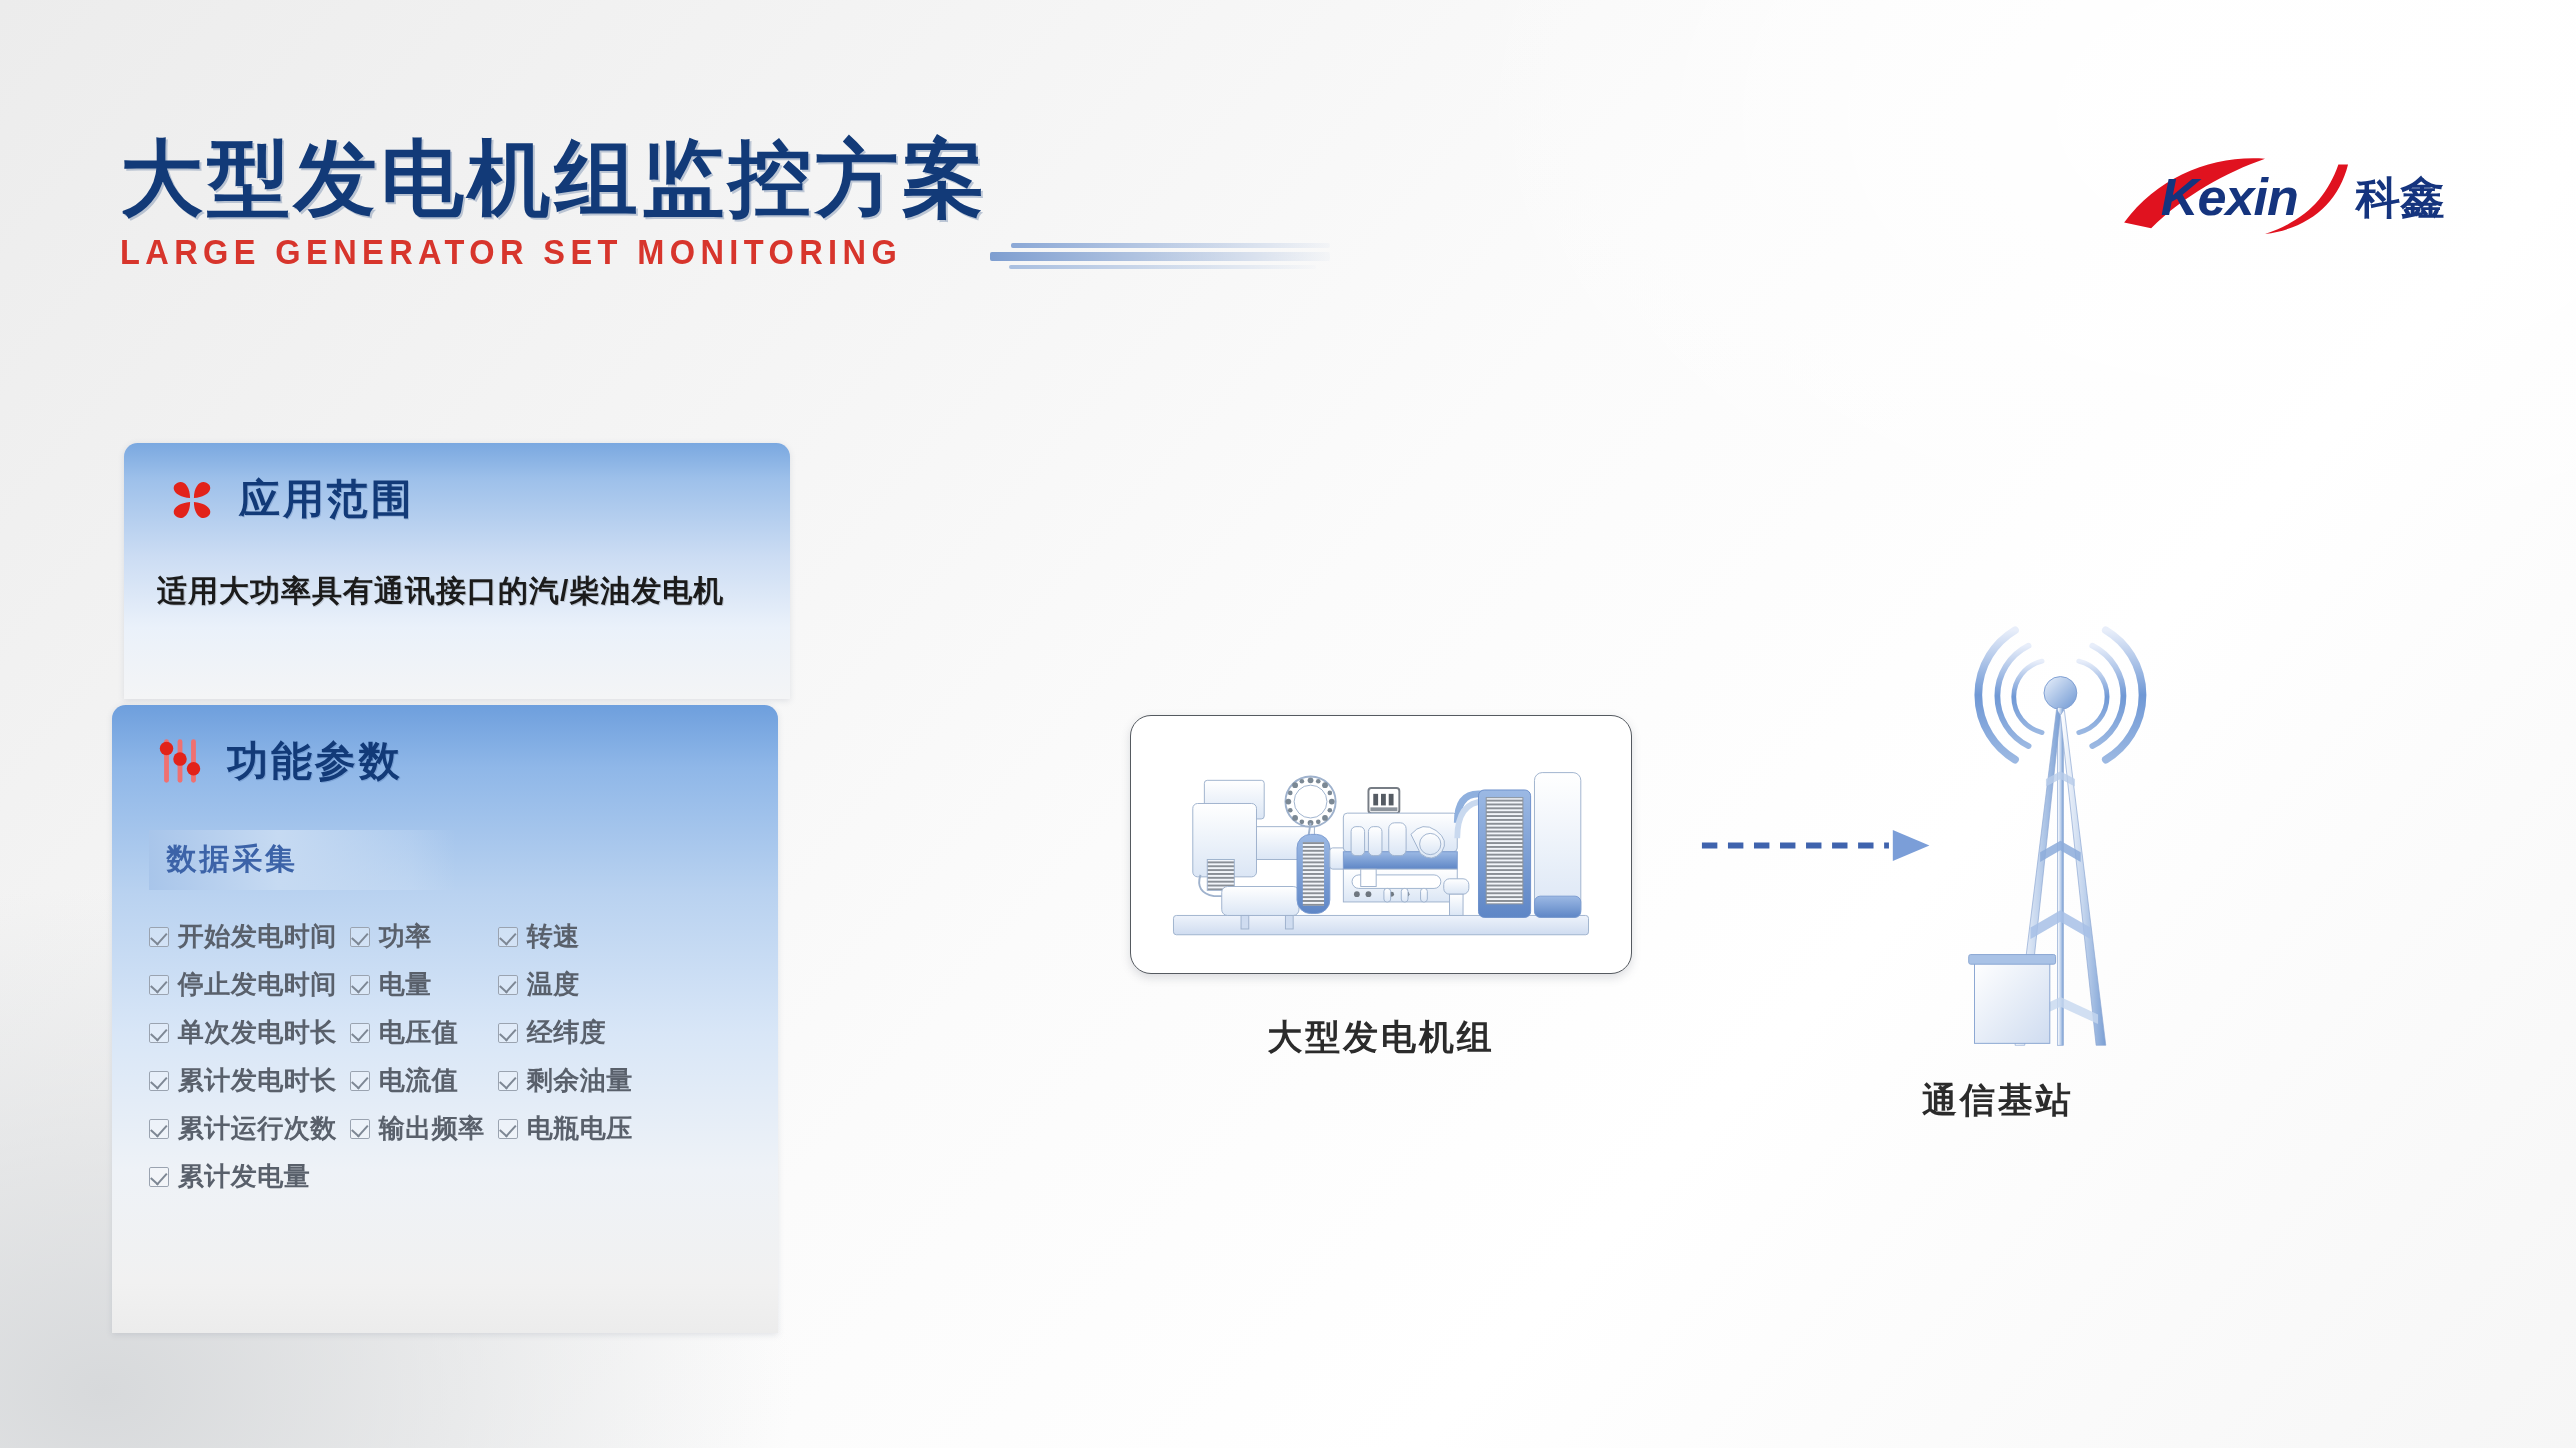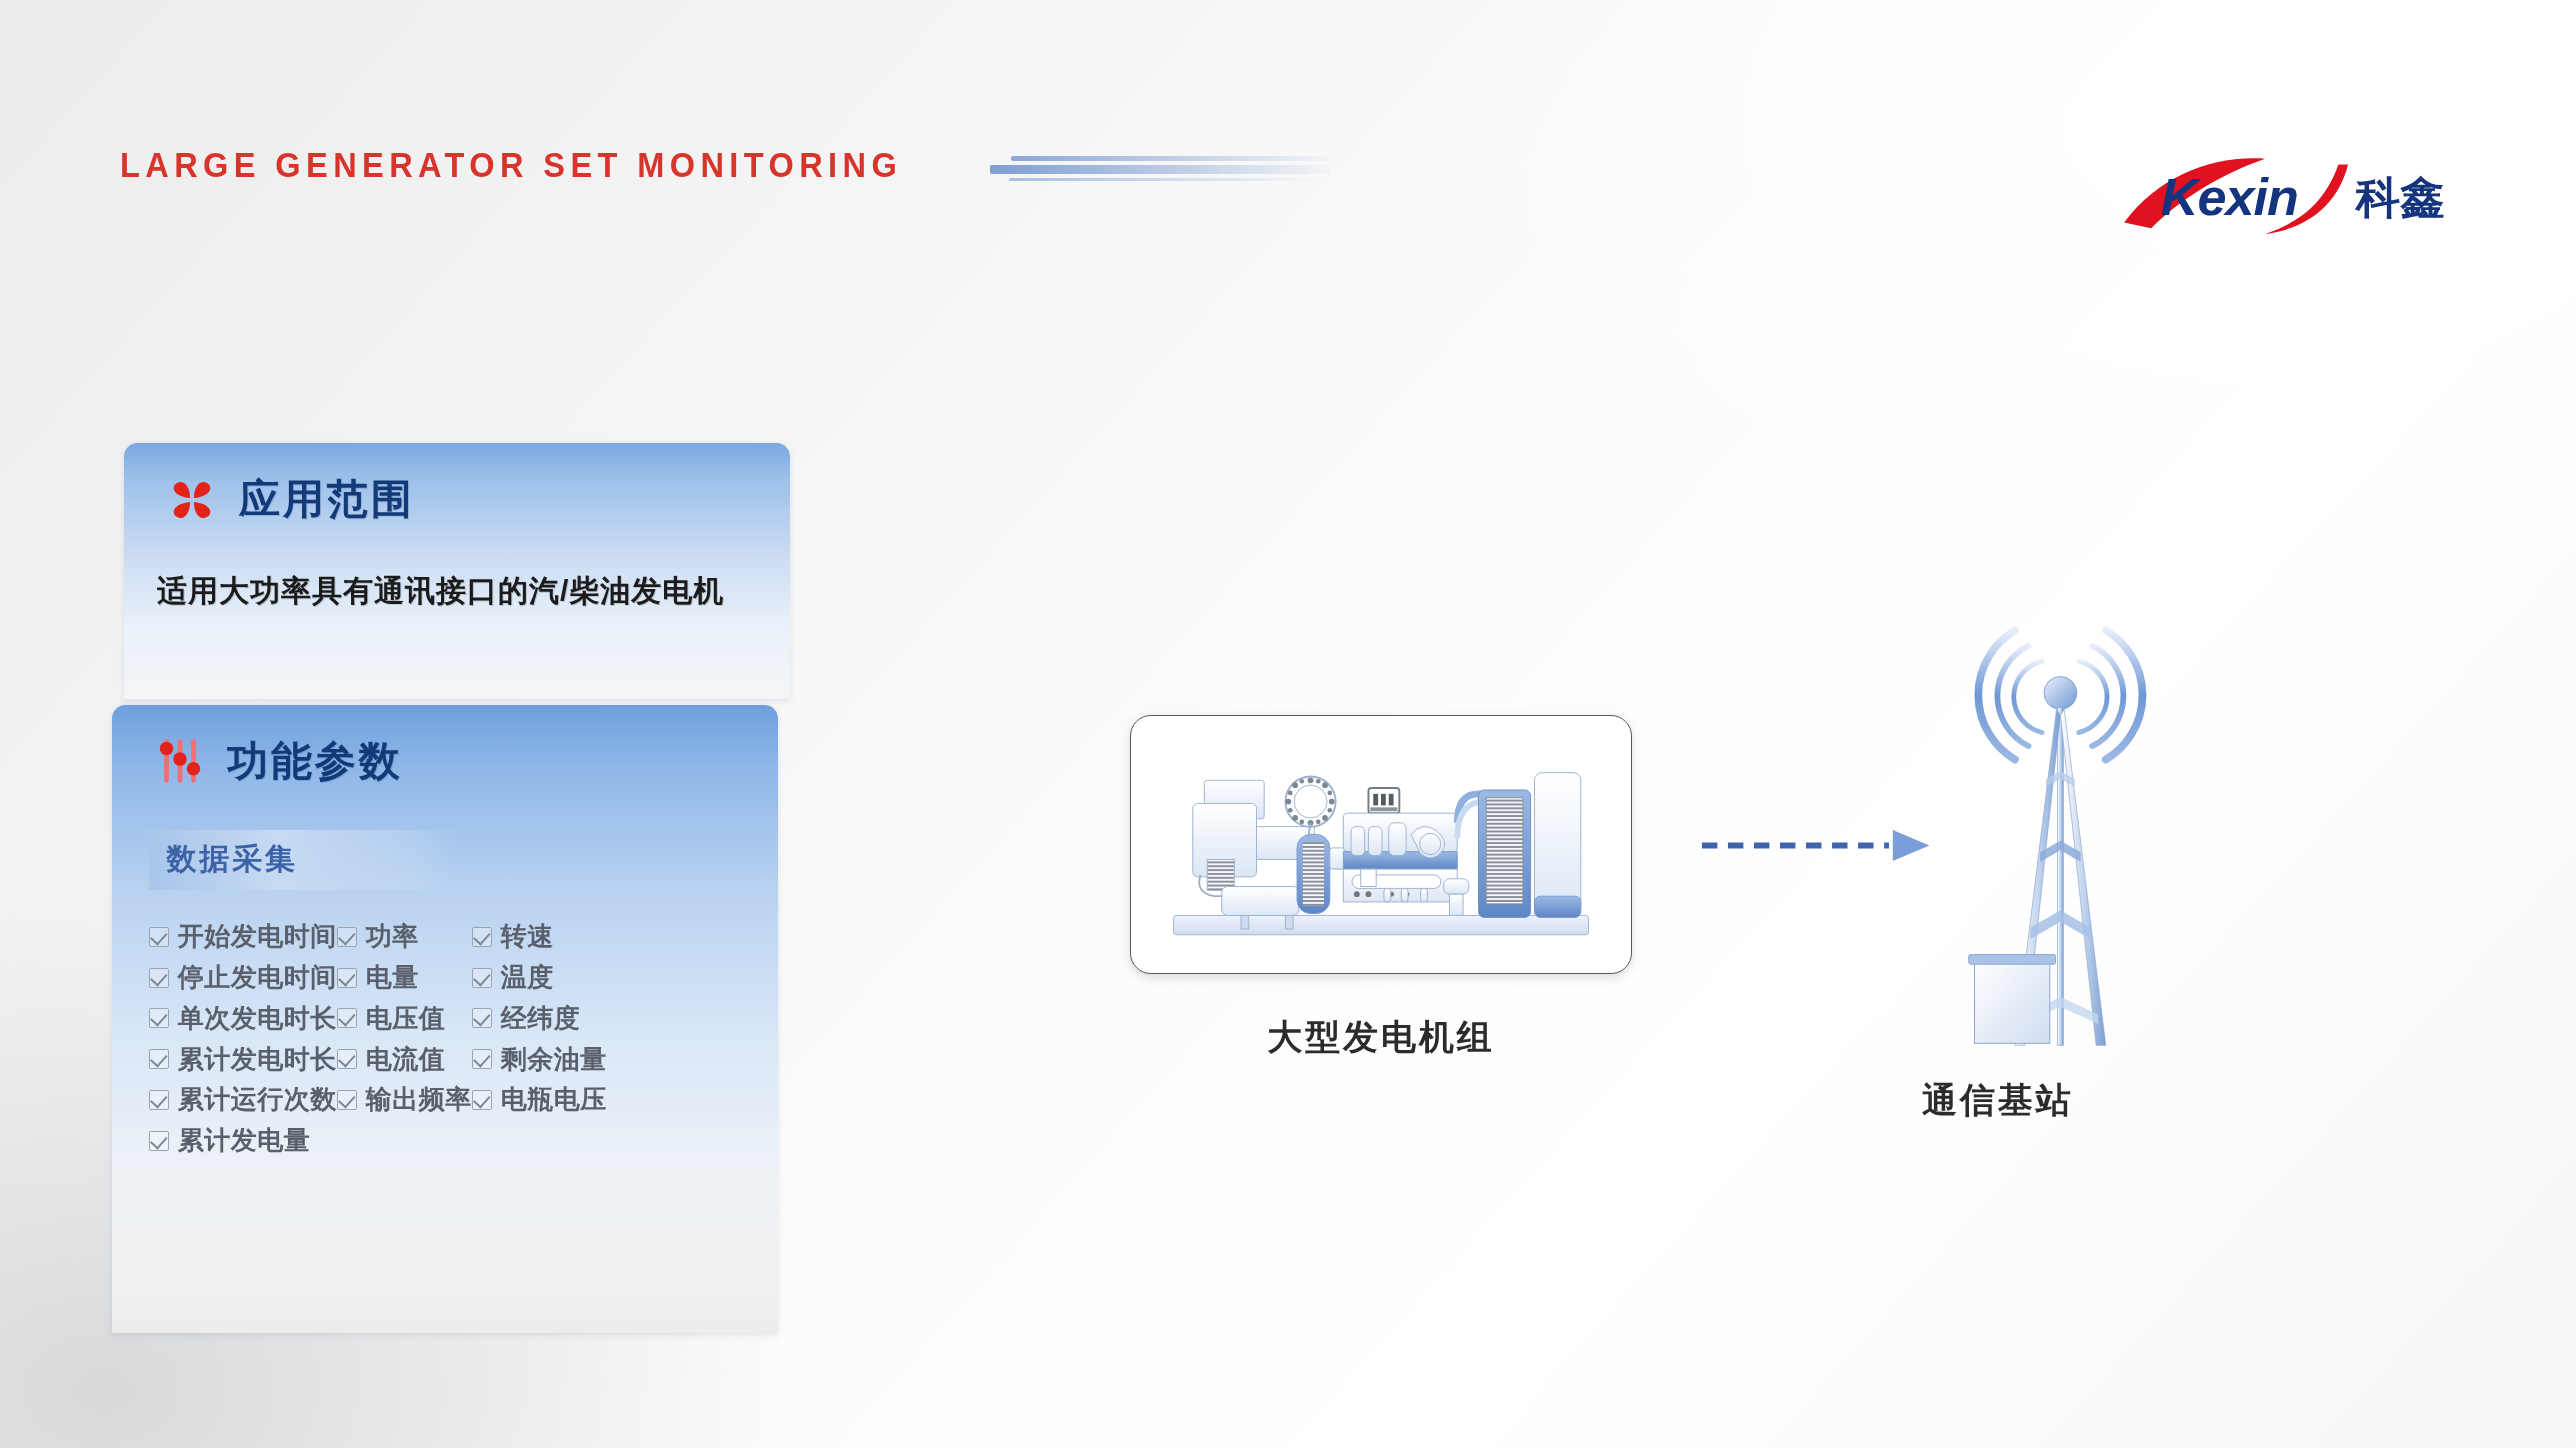--- a/index.html
+++ b/index.html
@@ -82,21 +82,21 @@
   #band-collect{ margin-top:41px; }
   #band-manual{
     margin-top:33px; width:386px; color:#4468b4;
     background:linear-gradient(90deg,#8fb3e8 0%,#a9c6ee 45%,rgba(196,216,243,.35) 88%,rgba(214,229,247,0) 100%);
   }
 
   #check-grid{
     margin:29px 0 0 37px;
     display:grid;
     grid-template-columns:188px 135px auto;
-    row-gap:5.8px; column-gap:0;
+    row-gap:5.8px; column-gap:0;gap:13px;
   }
   .ck{ display:flex; align-items:center; font-size:26px; font-weight:700;
        color:#59606b; letter-spacing:0.5px; white-space:nowrap; }
   .ck .bx{
     width:20px; height:20px; margin-right:8.7px; flex:0 0 auto;
     border:1.9px solid #9aa3b0; border-radius:1.9px; position:relative;
     background:rgba(255,255,255,.25);
   }
   .ck .bx:after{
     content:""; position:absolute; left:3.9px; top:1px;
@@ -123,20 +123,21 @@
     text-align:left; font-size:35px; font-weight:700; color:#2b2b2b;
     letter-spacing:2.9px;
   }
 </style>
 </head>
 <body>
 
 <div id="slide"></div>
 
 <div id="header">
+  <div id="main-title">大型发电机组监控方案</div>
   <div id="sub-wrap">
     <div id="sub-title">LARGE GENERATOR SET MONITORING</div>
     <div id="sub-lines">
       <i class="l1"></i>
         <i class="l2"></i>
         <i class="l3"></i>
     </div>
   </div>
 </div>
 

